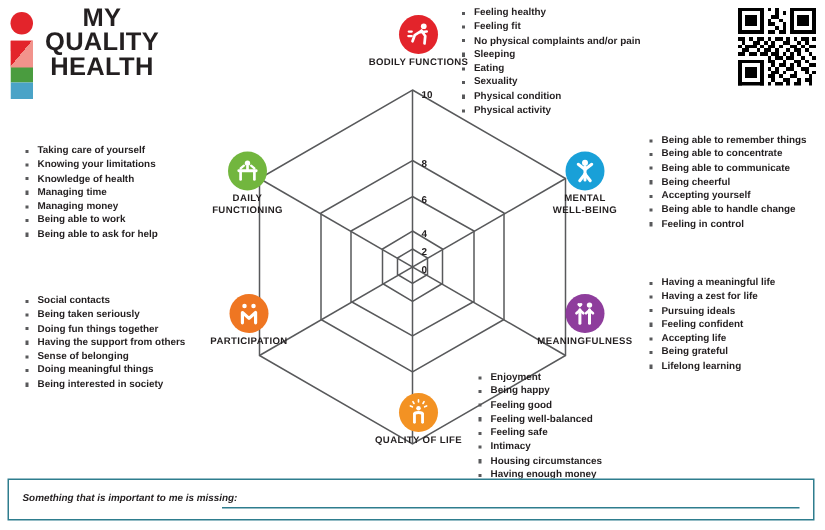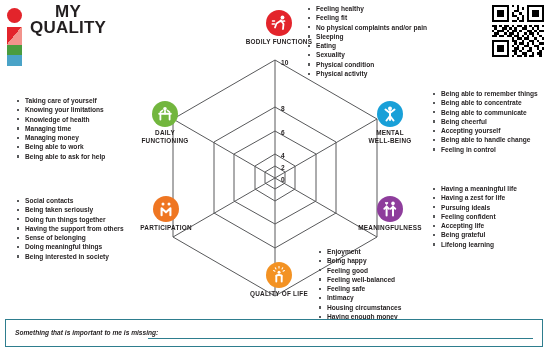--- a/index.html
+++ b/index.html
@@ -74,20 +74,21 @@
       <i class="lb1"></i>
         <i class="lb2"></i>
         <i class="lb3"></i>
         <i class="lb4"></i>
       <span class="diag"></span>
     </div>
   </div>
   <div class="logo-text">
     <div>MY</div>
     <div>QUALITY</div>
+    <div>HEALTH</div>
   </div>
 </div>
 
 <div class="qr">
   <svg width="52" height="52" viewBox="0 0 21 21" shape-rendering="crispEdges">
     <rect width="21" height="21" fill="#fff"></rect>
     <g fill="#000">
       <rect x="0" y="0" width="7" height="1"></rect>
         <rect x="0" y="6" width="7" height="1"></rect>
       <rect x="0" y="0" width="1" height="7"></rect>

